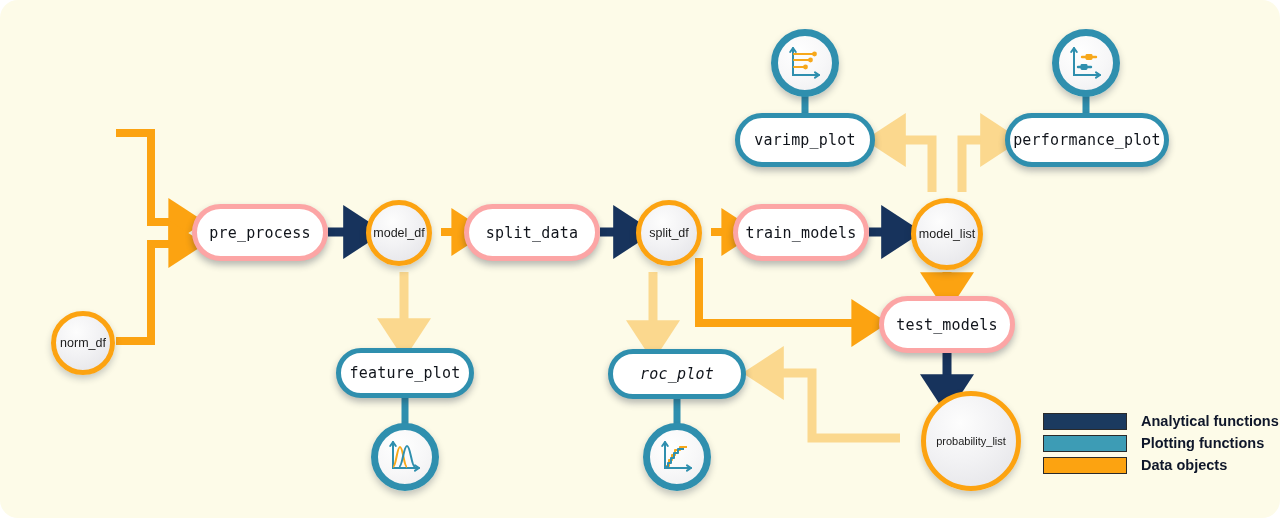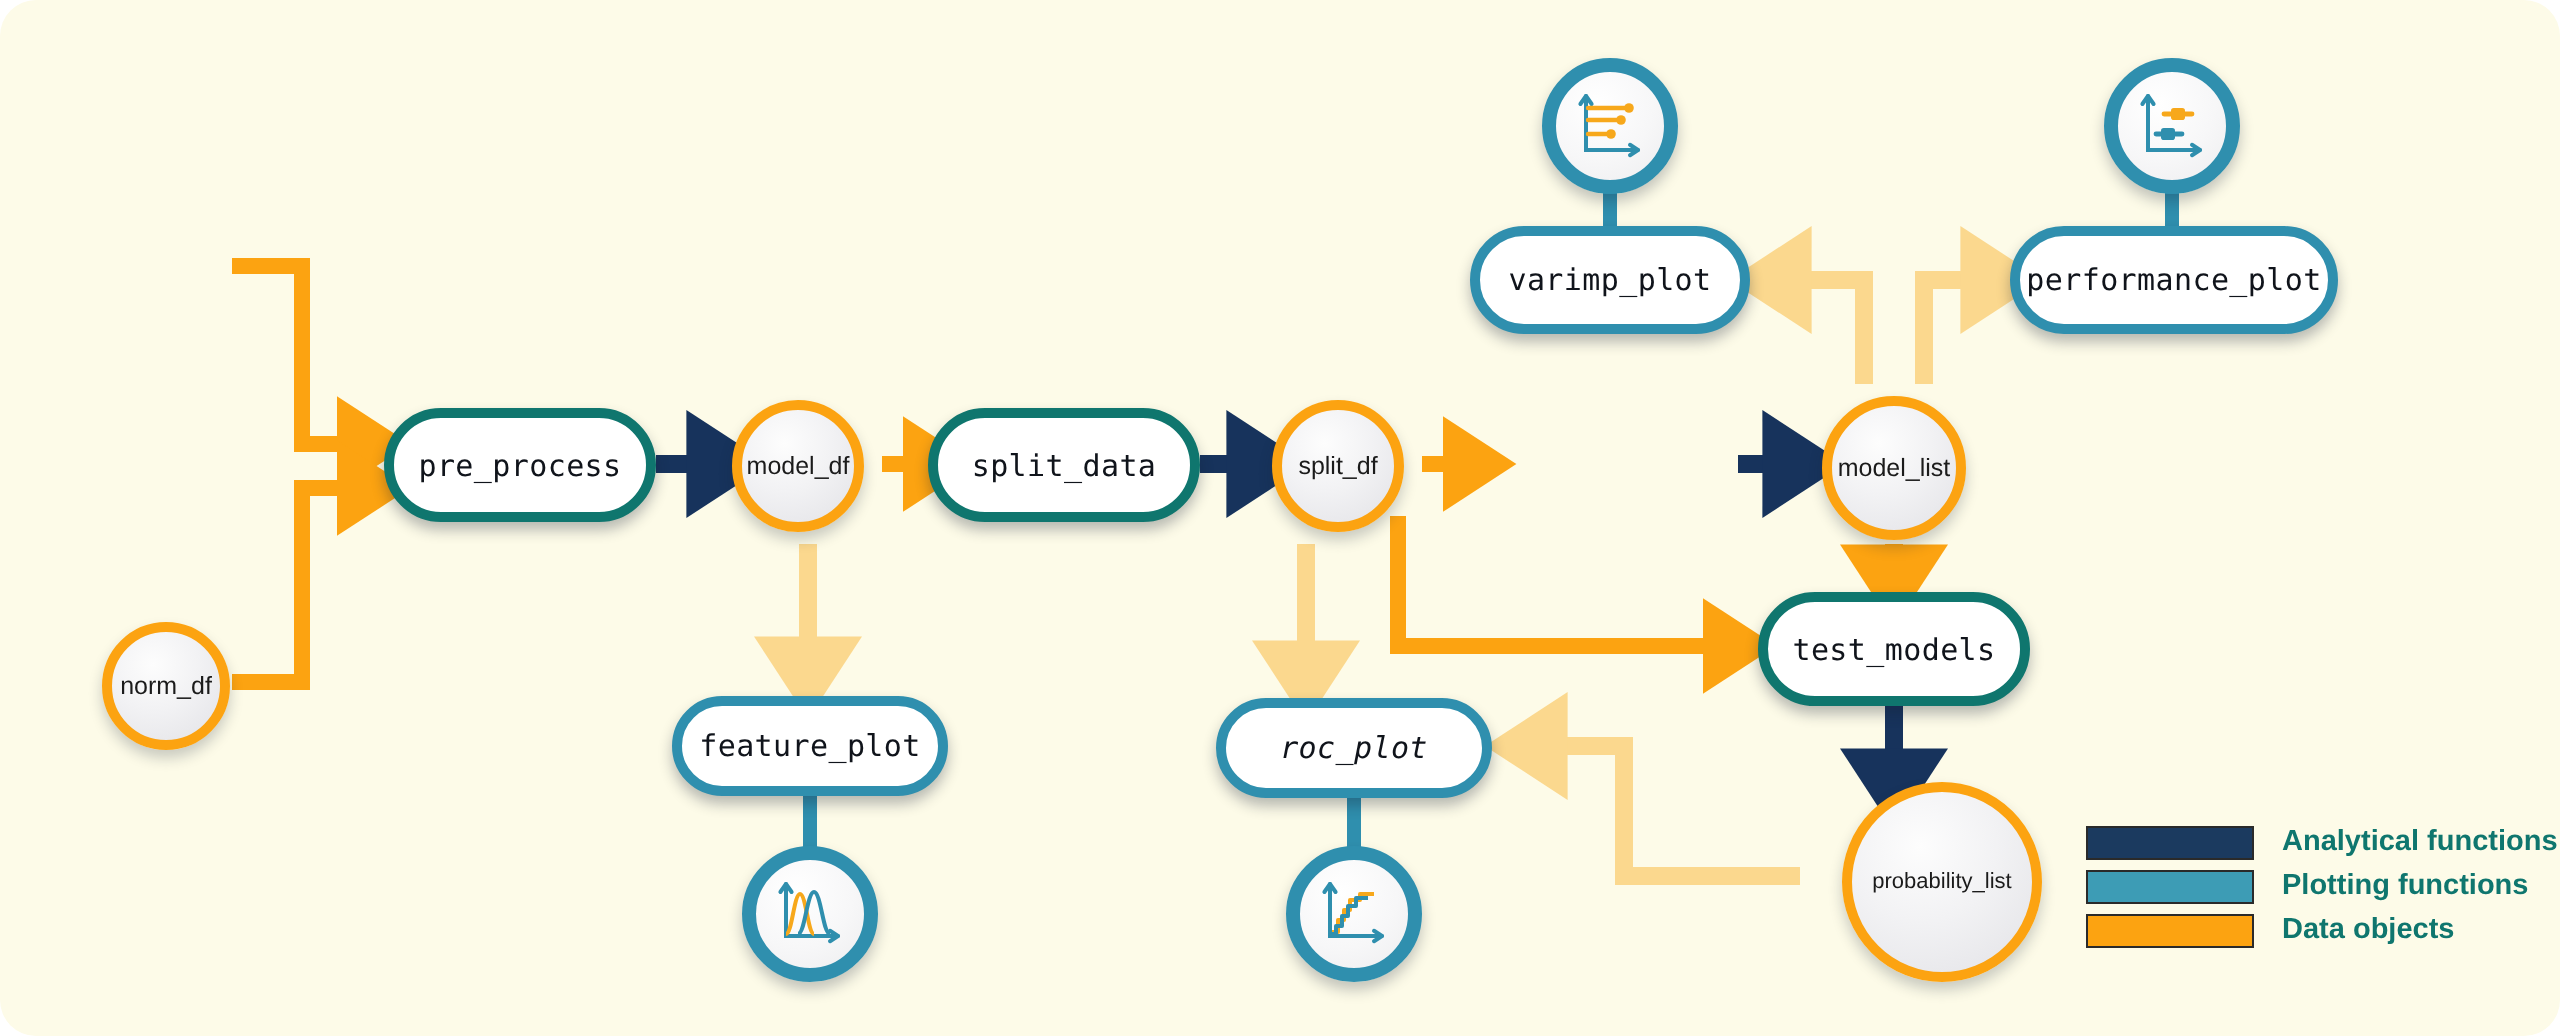--- a/index.html
+++ b/index.html
@@ -14,21 +14,21 @@
 
   
   .pill{
     border-radius:999px;
     background:#ffffff;
     font-family:"DejaVu Sans Mono","Liberation Mono",monospace;
     font-size:15px;color:#10141b;letter-spacing:.2px;white-space:nowrap;
     box-shadow:0 4px 7px rgba(20,30,50,.30);
     text-align:right;
   }
-  .pill.analytical{border:5px solid #0f766e;}
+  .pill.analytical{border:5px solid #fca5a5;}
   .pill.plotting{border:5px solid #2f8fae;}
 
   
   .circle{
     border-radius:50%;
     background:radial-gradient(circle at 38% 30%, #fdfdfd 0%, #f2f2f4 45%, #e2e2e6 100%);
     border:5px solid #fca311;
     font-family:"Liberation Sans",sans-serif;
     font-size:12.5px;color:#1b1b1b;white-space:nowrap;
     box-shadow:0 4px 7px rgba(20,30,50,.22);
@@ -41,21 +41,21 @@
     border:7px solid #2f8fae;
     background:radial-gradient(circle at 38% 30%, #ffffff 0%, #f7f7f8 55%, #ededef 100%);
     box-shadow:0 4px 7px rgba(20,30,50,.25);
   }
   .iconbubble svg{display:block;}
 
   
   #legend{position:absolute;left:1043px;top:411px;}
   .legend-row{display:flex;align-items:center;height:20px;margin-bottom:2px;}
   .legend-swatch{width:84px;height:17px;border:1px solid #2a2a2a;box-sizing:border-box;}
-  .legend-label{margin-left:14px;font-size:14.5px;font-weight:bold;color:#0f766e;
+  .legend-label{margin-left:14px;font-size:14.5px;font-weight:bold;color:#0f172a;
                 font-family:"Liberation Sans",sans-serif;white-space:nowrap;}
 </style>
 </head>
 <body>
 
 <div id="canvas">
 
   <svg id="edges" viewBox="0 0 1280 518">
     <defs>
       <marker id="ah-orange" markerWidth="6" markerHeight="6" refX="2.2" refY="3" orient="auto" markerUnits="strokeWidth">
@@ -122,20 +122,23 @@
   </div>
 
   <div class="node pill analytical" style="left:464px;top:204px;width:136px;height:57px;">
     <span>split_data</span>
   </div>
 
   <div class="node circle" style="left:636px;top:200px;width:66px;height:66px;">
     <span>split_df</span>
   </div>
 
+  <div class="node pill analytical" style="left:733px;top:204px;width:136px;height:57px;">
+    <span>train_models</span>
+  </div>
 
   <div class="node circle" style="left:911px;top:198px;width:72px;height:72px;">
     <span>model_list</span>
   </div>
 
   <div class="node pill analytical" style="left:879px;top:296px;width:136px;height:57px;">
     <span>test_models</span>
   </div>
 
   <div class="node circle wide" style="left:921px;top:391px;width:100px;height:100px;">

